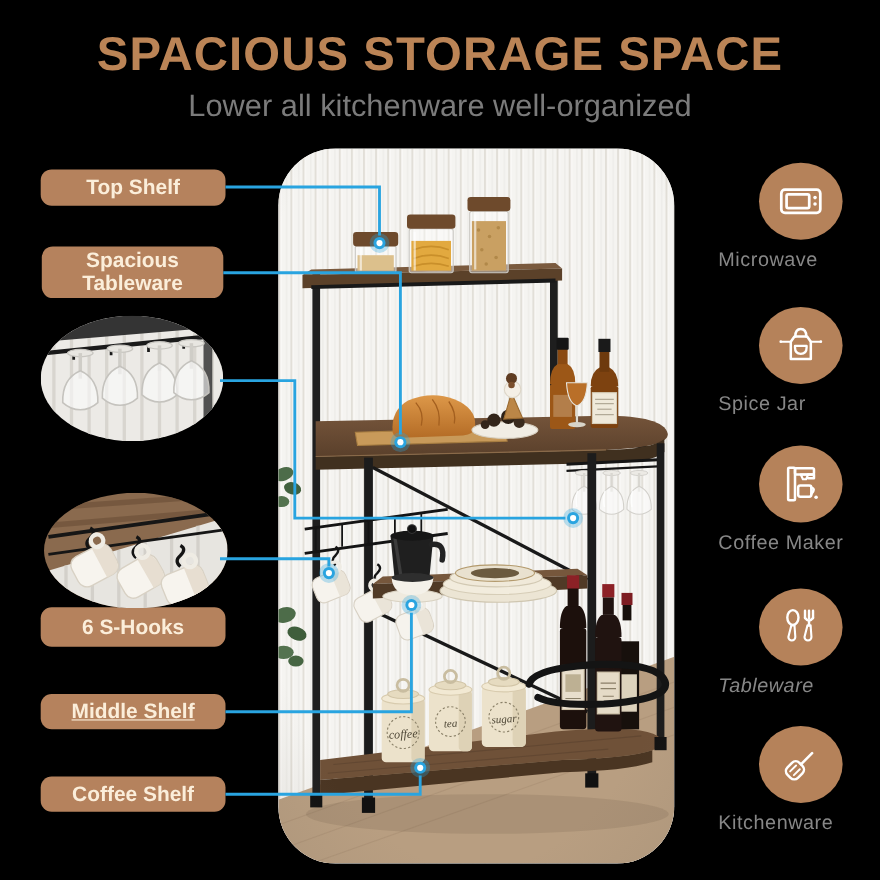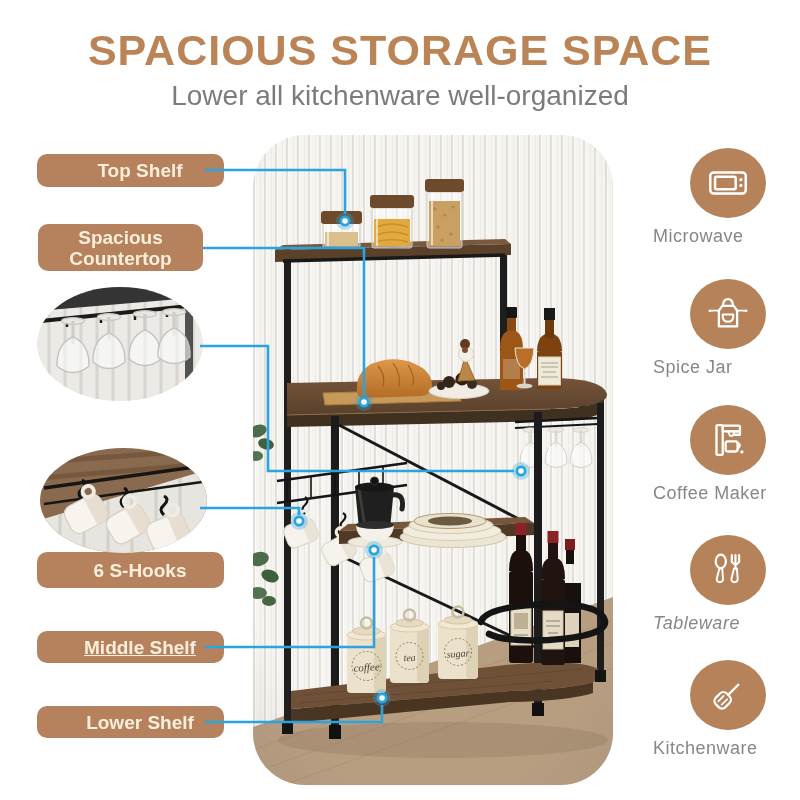--- a/index.html
+++ b/index.html
@@ -1,26 +1,26 @@
 <!DOCTYPE html>
 <html><head>
 <meta charset="utf-8">
 <style>
   html,body{margin:0;padding:0;background:#efeeec;}
-  .page{position:relative;width:800px;height:800px;background:#ffffff;overflow:hidden;
+  .page{position:relative;width:800px;height:800px;background:#000000;overflow:hidden;
         font-family:"Liberation Sans", sans-serif;}
   .title{position:absolute;left:0;top:26px;width:800px;text-align:center;
          font-size:43px;font-weight:bold;letter-spacing:1px;color:#bb8456;}
   .subtitle{position:absolute;left:0;top:80px;width:800px;text-align:center;
             font-size:28px;color:#7b7b7b;}
   .photo{position:absolute;left:253px;top:135px;width:360px;height:650px;
          border-radius:52px;overflow:hidden;background:#f4f3f0;}
   .pill{position:absolute;background:#b5825d;border-radius:10px;color:#fbeeda;
         display:flex;align-items:center;justify-content:center;text-align:center;
-        font-weight:bold;font-size:19px;line-height:21px;padding-left:19px;}
+        font-weight:bold;font-size:19px;line-height:21px;}
   .inset{position:absolute;border-radius:50%;overflow:hidden;}
   .leader{position:absolute;left:0;top:0;pointer-events:none;}
   .feature{position:absolute;width:150px;left:653px;}
   .fcircle{width:76px;height:70px;border-radius:50%;background:#b5825a;
            margin:0 auto;display:flex;align-items:center;justify-content:center;}
   .flabel{margin-top:8px;font-size:18px;color:#878787;letter-spacing:.5px;}
 </style>
 </head>
 <body>
 
@@ -254,24 +254,24 @@
         <rect x="76" y="590" width="12" height="14"></rect>
         <rect x="279" y="568" width="12" height="13"></rect>
         <rect x="342" y="535" width="11" height="12"></rect>
       </g>
 
       <rect x="0" y="0" width="360" height="650" fill="url(#vig)"></rect>
     </svg>
   </div>
 
   <div class="pill" style="left:37px;top:154px;width:168px;height:33px;">Top Shelf</div>
-  <div class="pill" style="left:38px;top:224px;width:165px;height:47px;padding:0 18px;box-sizing:border-box;">Spacious Countertop</div>
+  <div class="pill" style="left:38px;top:224px;width:165px;height:47px;padding:0 18px;box-sizing:border-box;">Spacious Tableware</div>
   <div class="pill" style="left:37px;top:552px;width:168px;height:36px;">6 S-Hooks</div>
   <div class="pill" style="left:37px;top:631px;width:168px;height:32px;text-decoration:underline;">Middle Shelf</div>
-  <div class="pill" style="left:37px;top:706px;width:168px;height:32px;">Lower Shelf</div>
+  <div class="pill" style="left:37px;top:706px;width:168px;height:32px;">Coffee Shelf</div>
 
   <div class="inset" style="left:37px;top:287px;width:166px;height:114px;">
     <svg width="166" height="114" viewBox="0 0 166 114" xmlns="http://www.w3.org/2000/svg">
       <rect width="166" height="114" fill="#eceae6"></rect>
       <path d="M 12 0 V 114 M 28 0 V 114 M 44 0 V 114 M 60 0 V 114 M 76 0 V 114 M 92 0 V 114 M 108 0 V 114 M 124 0 V 114 M 140 0 V 114 M 156 0 V 114" stroke="#d8d5cf" stroke-width="3"></path>
       <path d="M 0 0 H 166 V 10 L 0 24 Z" fill="#343434"></path>
       <path d="M 4 34 L 162 18" stroke="#1a1a1a" stroke-width="4"></path>
       <path d="M 30 32 v 8 M 64 28 v 8 M 98 25 v 8 M 130 22 v 8" stroke="#1a1a1a" stroke-width="2.5"></path>
       <rect x="148" y="0" width="8" height="114" fill="#2c2c2c" opacity="0.8"></rect>
       <use href="#ig2"></use>

